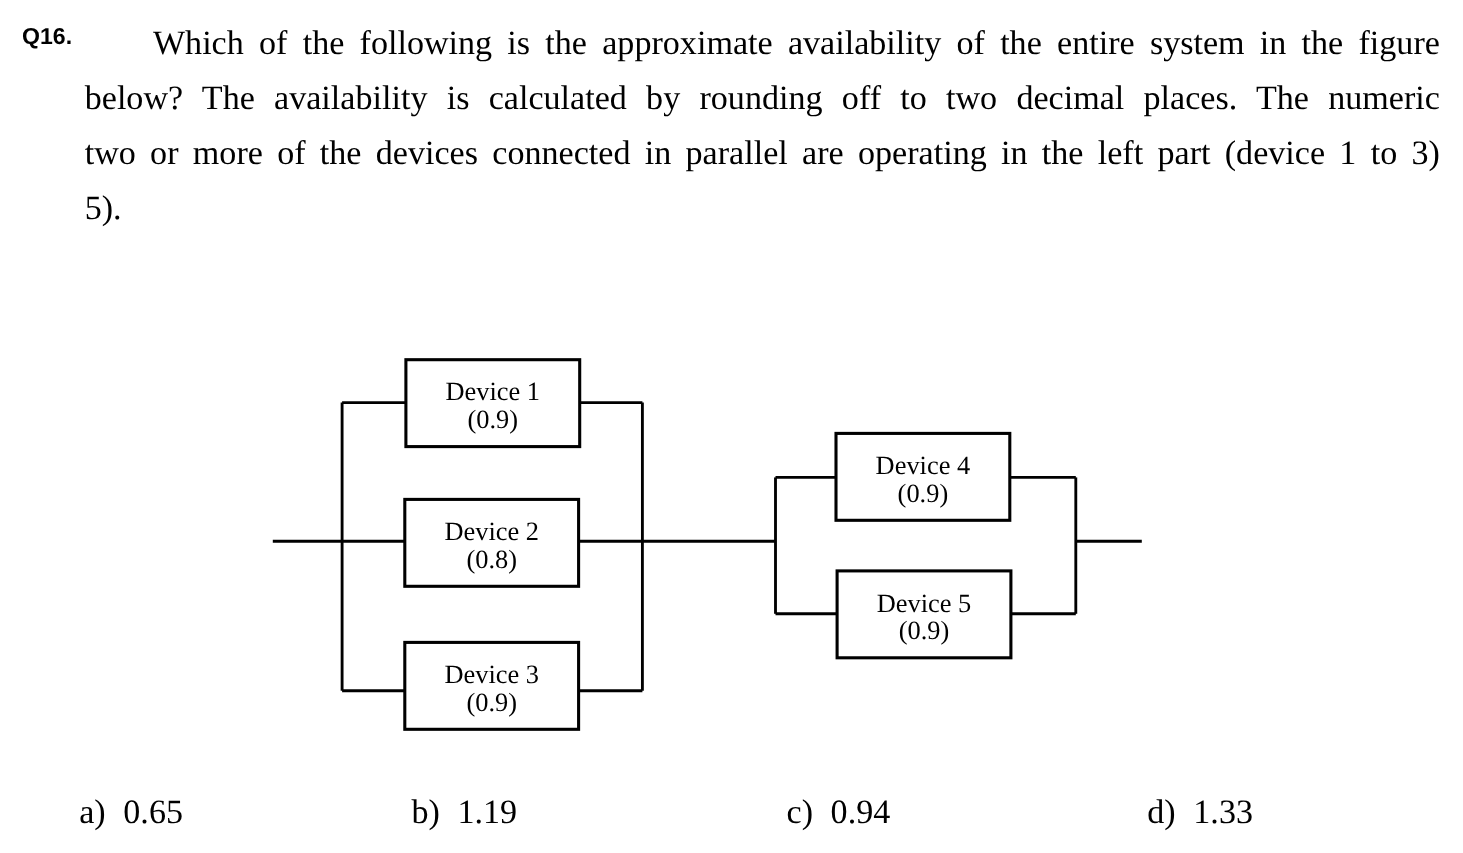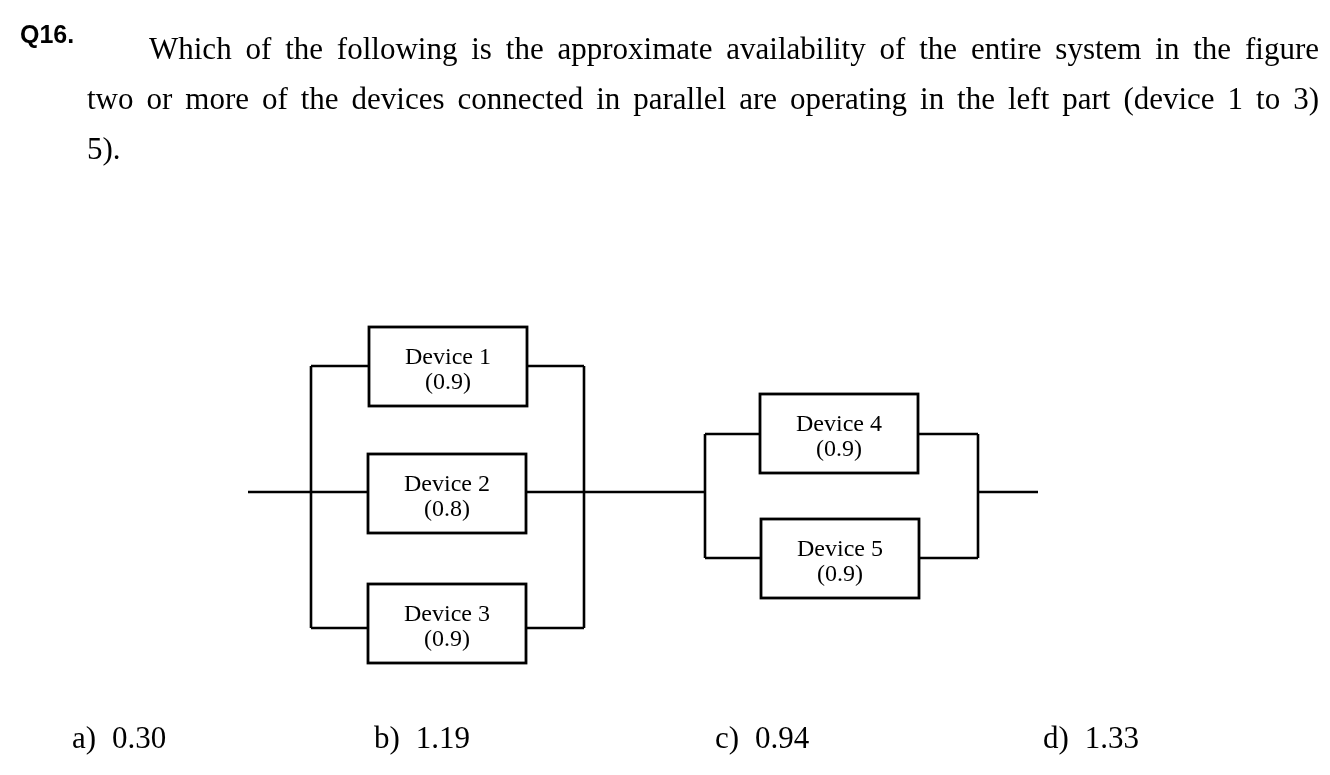--- a/index.html
+++ b/index.html
@@ -1,44 +1,45 @@
 <!DOCTYPE html>
 <html><head>
   <meta charset="utf-8">
   <style>
     html, body { margin: 0; padding: 0; background: #ffffff; }
     body { width: 1330px; height: 775px; position: relative; overflow: hidden; color: #000; }
     .qnum {
       position: absolute; left: 20px; top: 14px;
-      font-family: "Liberation Sans", sans-serif; font-weight: bold; font-size: 25px; line-height: 40px;
+      font-family: "Liberation Sans", sans-serif; font-weight: bold; font-size: 21px; line-height: 40px;
     }
     .stem {
       position: absolute; left: 77px; top: 14px; width: 1232px;
       font-family: "Liberation Serif", serif; font-size: 31px; line-height: 50px;
-      text-align: justify; text-indent: 62px; margin: 10px;
+      text-align: justify; text-indent: 62px; margin: 0;
     }
     .stem-line { display: block; text-align: justify; text-align-last: justify; white-space: nowrap; }
     .stem-line.last { text-align-last: left; }
     svg.diagram { position: absolute; left: 0; top: 0; }
     svg .wire { stroke: #000; stroke-width: 2.6; fill: none; }
     svg .box { stroke: #000; stroke-width: 2.8; fill: #fff; }
     svg text { font-family: "Liberation Serif", serif; font-size: 24px; fill: #000; }
     .opt {
       position: absolute; top: 718px;
       font-family: "Liberation Serif", serif; font-size: 31px; line-height: 40px; white-space: nowrap;
     }
     .opt .letter { display: inline-block; margin-right: 16px; }
   </style>
 </head>
 <body>
 
 <div class="qnum">Q16.</div>
 
 <div class="stem">
   <span class="stem-line">Which of the following is the approximate availability of the entire system in the figure</span>
+  <span class="stem-line" style="margin-left:-62px">below? The availability is calculated by rounding off to two decimal places. The numeric</span>
   <span class="stem-line" style="margin-left:-62px">two or more of the devices connected in parallel are operating in the left part (device 1 to 3)</span>
   <span class="stem-line last" style="margin-left:-62px">5).</span>
 </div>
 
 <svg class="diagram" width="1330" height="775">
 
   <line class="wire" x1="248" y1="492" x2="368" y2="492"></line>
   <line class="wire" x1="311" y1="366" x2="311" y2="628"></line>
   <line class="wire" x1="311" y1="366" x2="369" y2="366"></line>
   <line class="wire" x1="311" y1="628" x2="368" y2="628"></line>
@@ -80,21 +81,21 @@
   </g>
 
   <g>
     <rect class="box" x="761" y="519" width="158" height="79"></rect>
     <text x="840" y="556" text-anchor="middle">Device 5</text>
     <text x="840" y="581" text-anchor="middle">(0.9)</text>
   </g>
 </svg>
 
 <div class="opt" style="left:72px">
-  <span class="letter">a)</span><span>0.30</span>
+  <span class="letter">a)</span><span>0.65</span>
 </div>
 <div class="opt" style="left:374px">
   <span class="letter">b)</span><span>1.19</span>
 </div>
 <div class="opt" style="left:715px">
   <span class="letter">c)</span><span>0.94</span>
 </div>
 <div class="opt" style="left:1043px">
   <span class="letter">d)</span><span>1.33</span>
 </div>

